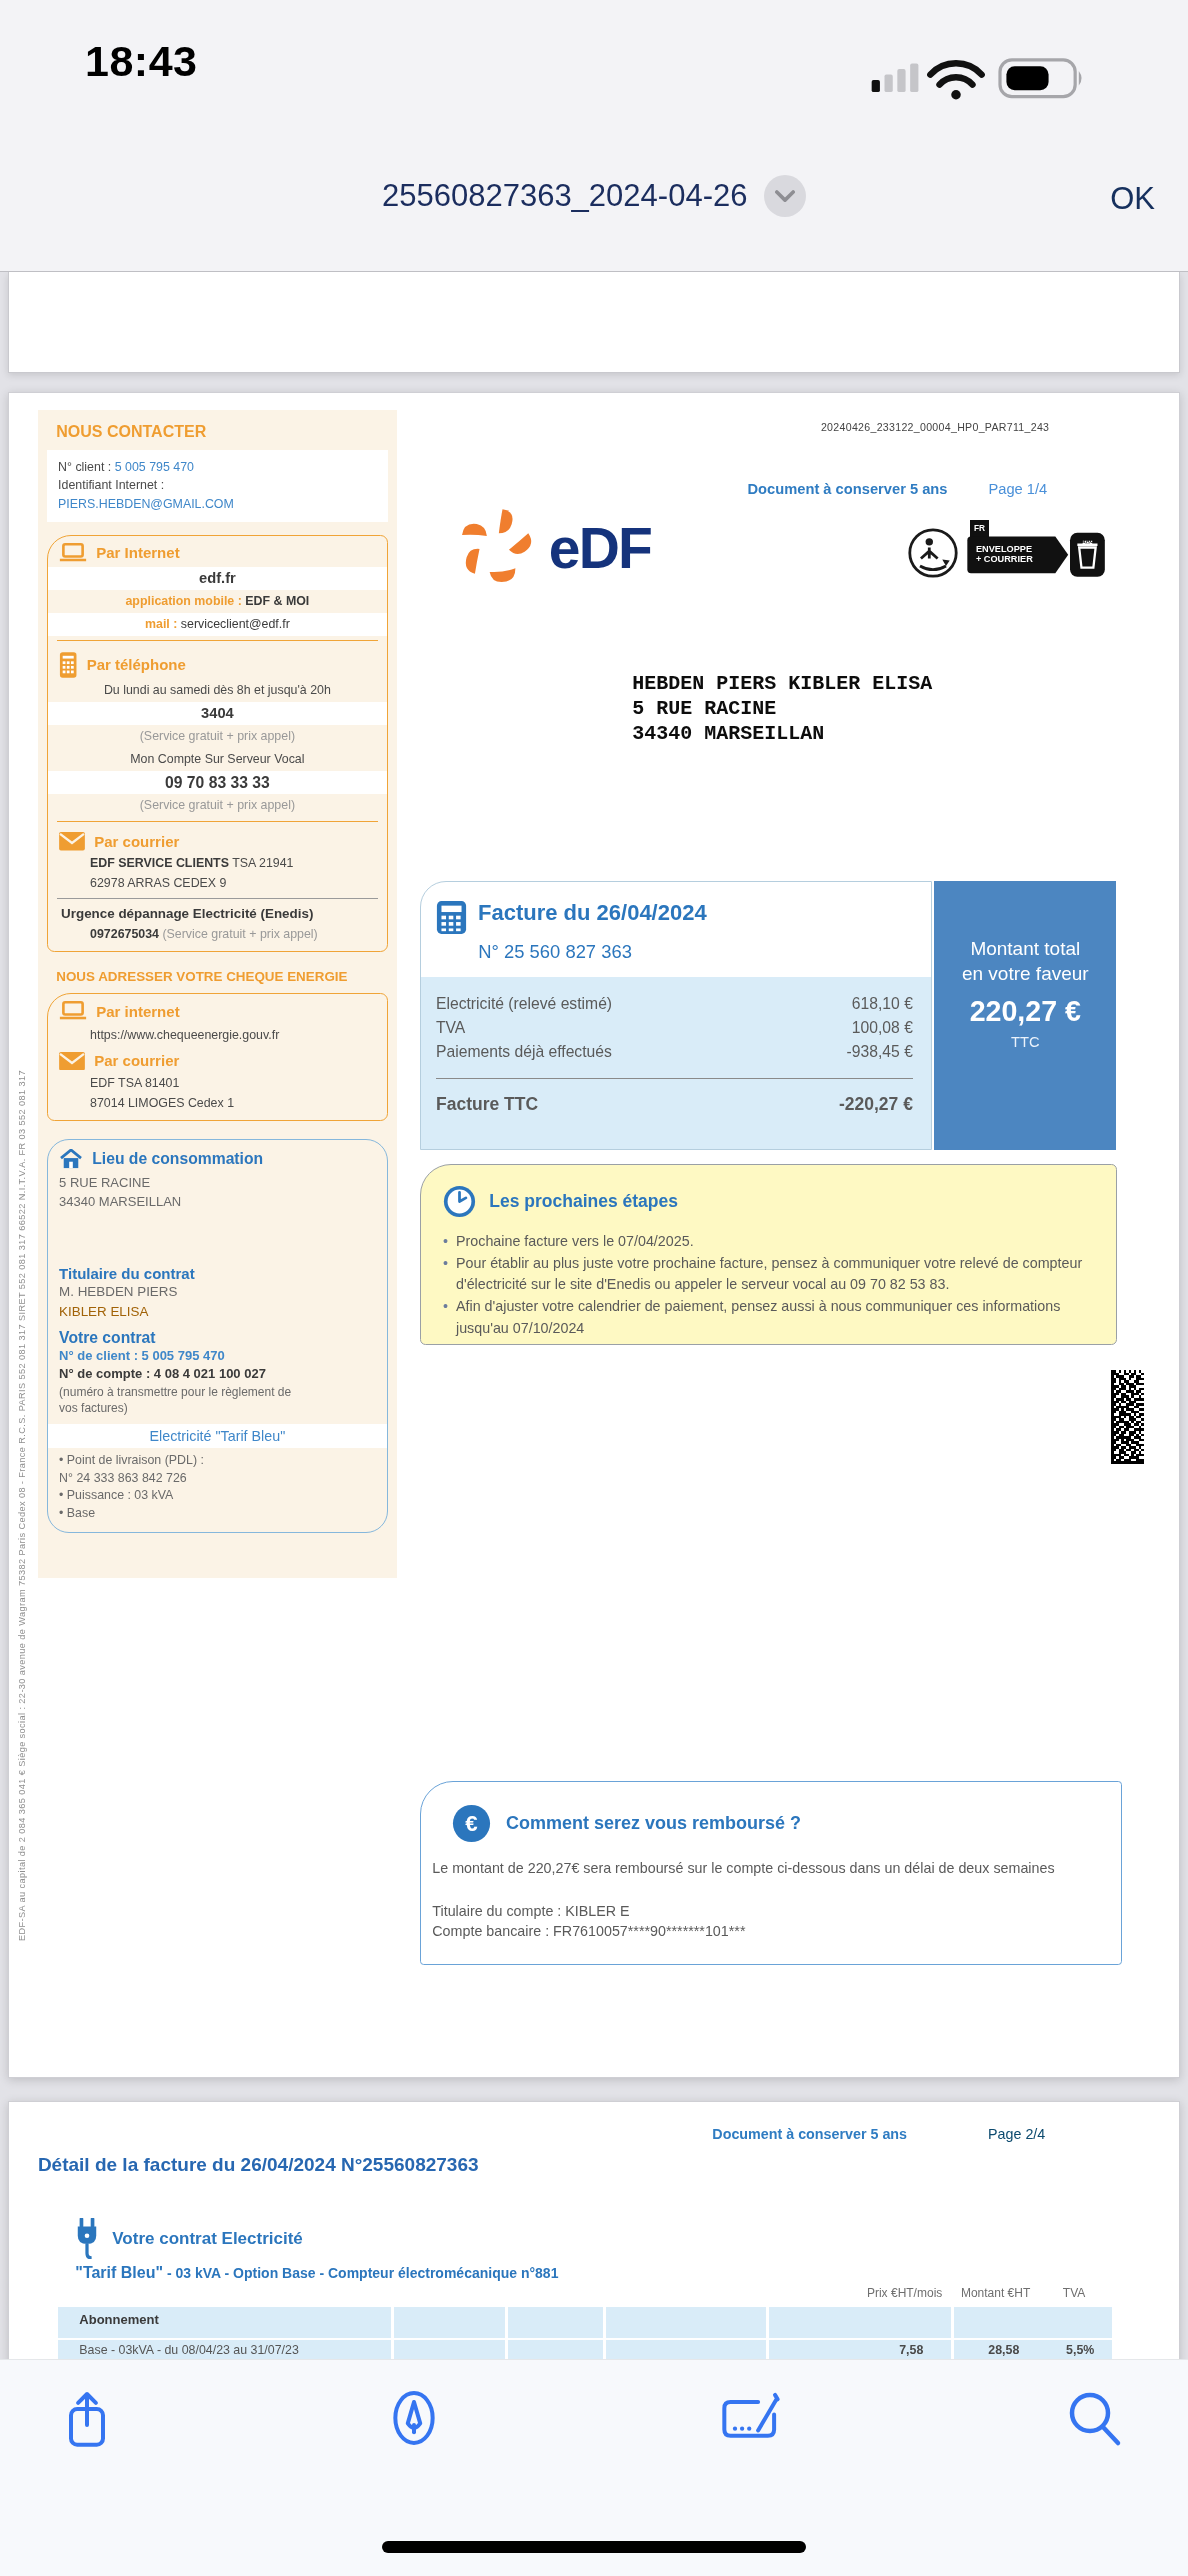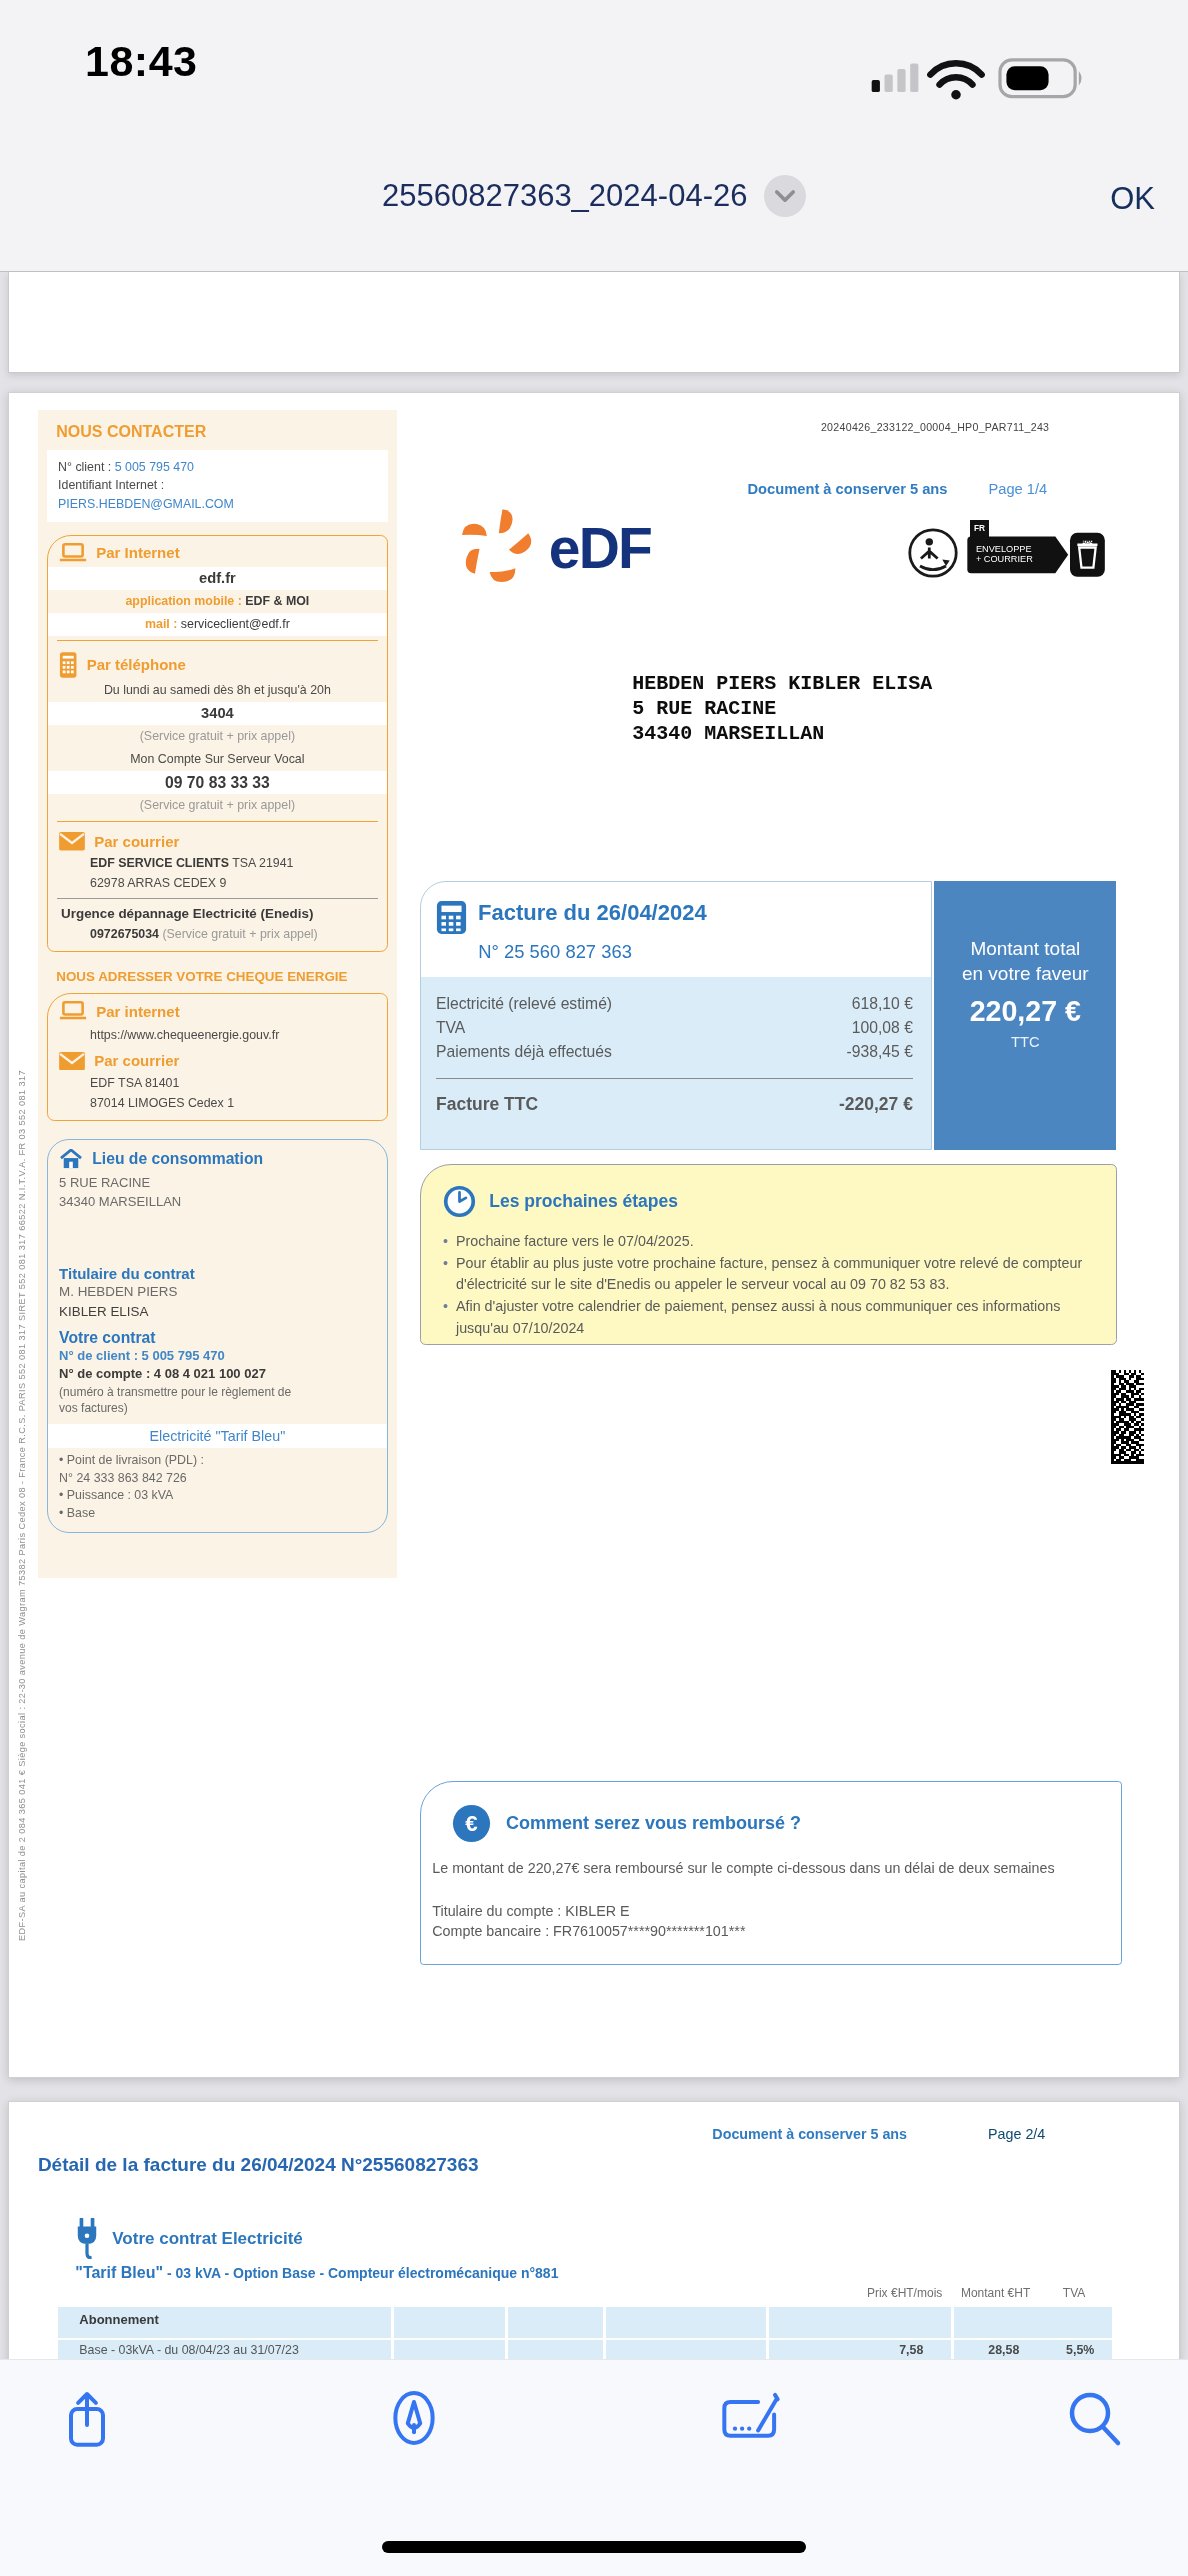--- a/index.html
+++ b/index.html
@@ -186,21 +186,21 @@
               <rect x="5" y="10" width="16" height="11" fill="#2b76bd"></rect>
               <rect x="11" y="14" width="4" height="7" fill="#fff"></rect>
             </svg>
           <span class="blue" style="font-size:15.7px;font-weight:700;">Lieu de consommation</span>
         </div>
         <div style="font-size:13px;color:#6a6a6a;line-height:19.3px;margin-top:3.7px;">5 RUE RACINE</div>
         <div style="font-size:13px;color:#6a6a6a;line-height:19.3px;">34340 MARSEILLAN</div>
         <div style="height:53px;"></div>
         <div class="blue" style="font-size:15px;font-weight:700;">Titulaire du contrat</div>
         <div style="font-size:13.4px;color:#6a6a6a;line-height:20px;">M. HEBDEN PIERS</div>
-        <div style="font-size:13.4px;color:#404040;line-height:20px;">KIBLER ELISA</div>
+        <div style="font-size:13.4px;color:#a16207;line-height:20px;">KIBLER ELISA</div>
         <div class="blue" style="font-size:15.7px;font-weight:700;margin-top:7.4px;">Votre contrat</div>
         <div style="font-size:13px;font-weight:700;color:#3f87c9;line-height:18.4px;">N° de client : 5 005 795 470</div>
         <div style="font-size:13px;font-weight:700;color:#3a3a3a;line-height:18.4px;">N° de compte : 4 08 4 021 100 027</div>
         <div style="font-size:12px;color:#6a6a6a;line-height:16.6px;">(numéro à transmettre pour le règlement de</div>
         <div style="font-size:12px;color:#6a6a6a;line-height:16.6px;">vos factures)</div>
         <div class="tariff-band">Electricité "Tarif Bleu"</div>
         <div style="font-size:12.4px;color:#6a6a6a;line-height:17.5px;margin-top:4.6px;">• Point de livraison (PDL) :</div>
         <div style="font-size:12.4px;color:#6a6a6a;line-height:17.5px;">N° 24 333 863 842 726</div>
         <div style="font-size:12.4px;color:#6a6a6a;line-height:17.5px;">• Puissance : 03 kVA</div>
         <div style="font-size:12.4px;color:#6a6a6a;line-height:17.5px;">• Base</div>
@@ -234,21 +234,21 @@
         <path d="M14,42 q14,8 28,0" stroke="#1a1a1a" stroke-width="3" fill="none"></path>
         <path d="M42,42 l4,-6 l-8,-1 z" fill="#1a1a1a"></path>
       </svg>
       <div style="position:relative;width:140px;height:66px;">
         <div style="position:absolute;left:3.7px;top:0;width:18.4px;height:16.6px;background:#111;color:#fff;font-size:8.3px;font-weight:700;text-align:center;line-height:16.6px;">FR</div>
         <svg width="140" height="66" viewBox="0 0 152 72" style="position:absolute;left:0;top:0;">
           <path d="M4,18 h92 l14,20 l-14,20 h-92 q-4,0 -4,-4 v-32 q0,-4 4,-4 z" fill="#111"></path>
           <rect x="112" y="14" width="38" height="48" rx="8" fill="#111"></rect>
           <path d="M122,30 h18 l-2.5,22 h-13 z M120,27 h22 M127,27 v-3 h8 v3" fill="none" stroke="#fff" stroke-width="2.5"></path>
         </svg>
-        <div style="position:absolute;left:9.2px;top:24px;color:#fff;font-size:9.2px;font-weight:400;line-height:10px;">
+        <div style="position:absolute;left:9.2px;top:24px;color:#fff;font-size:9.2px;font-weight:700;line-height:10px;">
           <div>ENVELOPPE</div>
           <div>+ COURRIER</div>
         </div>
         <div style="position:absolute;left:107px;top:18.4px;color:#111;font-size:6px;font-weight:700;line-height:6.4px;text-align:center;width:28px;">
           <div>BAC</div>
         </div>
       </div>
     </div>
 
     <div class="abs mono" style="left:623px;top:278px;font-size:20px;font-weight:700;color:#0d0d0d;line-height:25px;">

